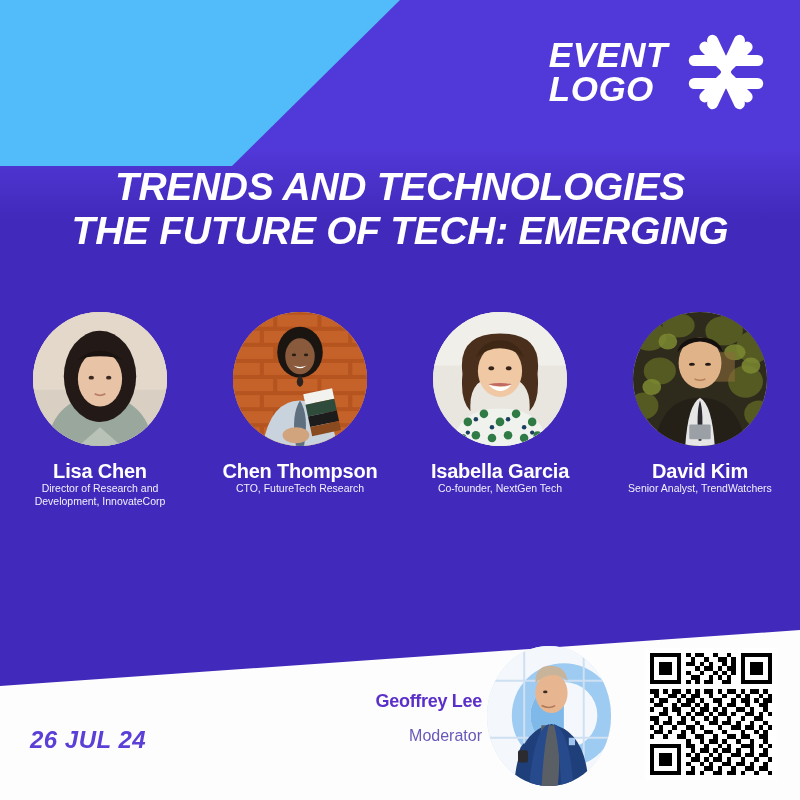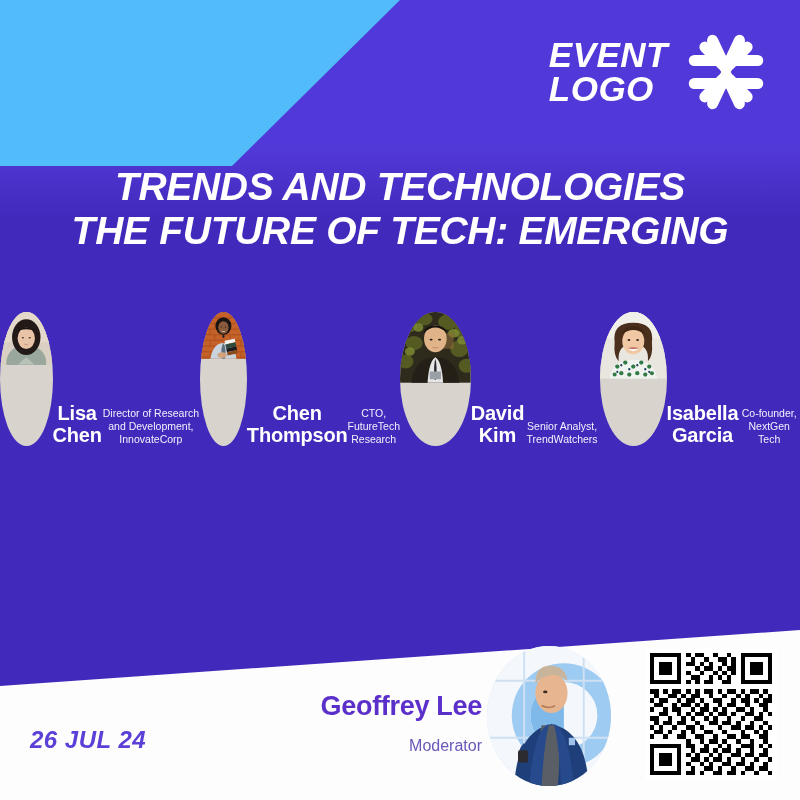--- a/index.html
+++ b/index.html
@@ -25,33 +25,33 @@
   .logo-text div{display:block;}
   .logo-mark{width:96px;height:96px;flex:0 0 96px;}
 
   
   .title{position:absolute;left:40px;top:165px;width:720px;text-align:center;
       color:#FFFFFF;font-weight:bold;font-style:italic;font-size:39px;line-height:1.12;
       letter-spacing:-0.3px;text-transform:uppercase;}
 
   
   .speakers{position:absolute;left:0;top:312px;width:800px;display:flex;}
-  .speaker{width:200px;display:flex;flex-direction:row;align-items:flex-end;}
+  .speaker{width:200px;display:flex;flex-direction:column;align-items:center;}
   .avatar{width:134px;height:134px;border-radius:50%;overflow:hidden;position:relative;
       background:#d8d3cd;}
   .sp-name{margin-top:14px;color:#FFFFFF;font-weight:bold;font-size:20px;line-height:1.1;
       text-align:center;letter-spacing:-0.2px;}
   .sp-role{margin-top:0;color:#F2F0FC;font-size:10.5px;line-height:1.25;text-align:center;
       max-width:165px;}
 
   
   .date{position:absolute;left:30px;top:726px;color:#5B3FD6;font-weight:bold;font-style:italic;
       font-size:24px;letter-spacing:0.5px;}
   .mod-text{position:absolute;left:250px;top:692px;width:232px;text-align:right;}
-  .mod-name{color:#5B2FC9;font-weight:bold;font-size:27px;line-height:1.1;letter-spacing:-0.3px;}
+  .mod-name{color:#5B2FC9;font-weight:bold;font-size:18px;line-height:1.1;letter-spacing:-0.3px;}
   .mod-role{margin-top:15px;color:#6A57B8;font-size:16px;}
   .mod-photo{position:absolute;left:487px;top:646px;width:124px;height:140px;
       border-radius:50%/50%;overflow:hidden;background:#cfe3f7;}
   .qr{position:absolute;left:645px;top:648px;width:132px;height:132px;background:#FFFFFF;}
 
   
   .ph{position:absolute;inset:0;}
 </style>
 </head>
 <body>
@@ -167,56 +167,20 @@
           <ellipse cx="47" cy="92" rx="10" ry="6" fill="#d2a47e"></ellipse>
         </svg>
       </div>
       <div class="sp-name">Chen Thompson</div>
       <div class="sp-role">CTO, FutureTech Research</div>
     </div>
 
     <div class="speaker">
       <div class="avatar">
         <svg class="ph" viewBox="0 0 100 100" preserveAspectRatio="xMidYMid slice">
-          <rect width="100" height="100" fill="#2e2a1c"></rect>
-          <g fill="#555a22">
-            <ellipse cx="12" cy="18" rx="13" ry="11"></ellipse>
-              <ellipse cx="34" cy="10" rx="12" ry="9"></ellipse>
-            <ellipse cx="68" cy="14" rx="14" ry="11"></ellipse>
-              <ellipse cx="90" cy="26" rx="13" ry="12"></ellipse>
-            <ellipse cx="20" cy="44" rx="12" ry="10"></ellipse>
-              <ellipse cx="84" cy="52" rx="13" ry="12"></ellipse>
-            <ellipse cx="8" cy="70" rx="11" ry="10"></ellipse>
-              <ellipse cx="94" cy="76" rx="11" ry="10"></ellipse>
-          </g>
-          <g fill="#7d8a32" opacity="0.85">
-            <ellipse cx="26" cy="22" rx="7" ry="6"></ellipse>
-              <ellipse cx="76" cy="30" rx="8" ry="6"></ellipse>
-            <ellipse cx="14" cy="56" rx="7" ry="6"></ellipse>
-              <ellipse cx="88" cy="40" rx="7" ry="6"></ellipse>
-          </g>
-          <rect x="60" y="30" width="16" height="22" fill="#8a6a3a" opacity="0.6"></rect>
-          <path d="M16 100 q5 -36 34 -36 q29 0 34 36 Z" fill="#242018"></path>
-          <path d="M50 64 q-9 5 -11 36 l22 0 q-2 -31 -11 -36Z" fill="#e6e6e6"></path>
-          <path d="M50 66 q-3 9 -1 30 l2 0 q2 -21 -1 -30Z" fill="#2a2a30"></path>
-          <ellipse cx="50" cy="38" rx="16" ry="19" fill="#e0b389"></ellipse>
-          <path d="M33 30 q17 -16 34 0 q-3 -11 -17 -11 q-14 0 -17 11Z" fill="#14100d"></path>
-          <ellipse cx="44" cy="39" rx="2.2" ry="1.2" fill="#241a13"></ellipse>
-          <ellipse cx="56" cy="39" rx="2.2" ry="1.2" fill="#241a13"></ellipse>
-          <path d="M46 50 q4 2 8 0" stroke="#b5805c" stroke-width="1.1" fill="none"></path>
-          <rect x="42" y="84" width="16" height="11" rx="1" fill="#9aa0a6"></rect>
-        </svg>
-      </div>
-      <div class="sp-name">David Kim</div>
-      <div class="sp-role">Senior Analyst, TrendWatchers</div>
-    </div>
-
-    <div class="speaker">
-      <div class="avatar">
-        <svg class="ph" viewBox="0 0 100 100" preserveAspectRatio="xMidYMid slice">
           <rect width="100" height="100" fill="#e9e6df"></rect>
           <rect x="0" y="0" width="100" height="40" fill="#f1efe9"></rect>
           <path d="M14 100 q4 -28 36 -28 q32 0 36 28 Z" fill="#f0f2ee"></path>
           <g fill="#2f7a45">
             <circle cx="26" cy="82" r="3.2"></circle>
               <circle cx="38" cy="76" r="3.2"></circle>
               <circle cx="50" cy="82" r="3.2"></circle>
             <circle cx="62" cy="76" r="3.2"></circle>
               <circle cx="74" cy="82" r="3.2"></circle>
               <circle cx="32" cy="92" r="3.2"></circle>
@@ -238,20 +202,56 @@
           <ellipse cx="50" cy="44" rx="16.5" ry="19.5" fill="#f0c8a4"></ellipse>
           <path d="M32 34 q18 -14 36 0 q-5 -13 -18 -13 q-13 0 -18 13Z" fill="#3f2716"></path>
           <ellipse cx="43.5" cy="42" rx="2.1" ry="1.5" fill="#35231a"></ellipse>
           <ellipse cx="56.5" cy="42" rx="2.1" ry="1.5" fill="#35231a"></ellipse>
           <path d="M41 54 q9 10 18 0 q-9 4 -18 0Z" fill="#ffffff"></path>
           <path d="M41 54 q9 3 18 0 q-9 -2 -18 0Z" fill="#c06a63"></path>
         </svg>
       </div>
       <div class="sp-name">Isabella Garcia</div>
       <div class="sp-role">Co-founder, NextGen Tech</div>
+    </div>
+
+    <div class="speaker">
+      <div class="avatar">
+        <svg class="ph" viewBox="0 0 100 100" preserveAspectRatio="xMidYMid slice">
+          <rect width="100" height="100" fill="#2e2a1c"></rect>
+          <g fill="#555a22">
+            <ellipse cx="12" cy="18" rx="13" ry="11"></ellipse>
+              <ellipse cx="34" cy="10" rx="12" ry="9"></ellipse>
+            <ellipse cx="68" cy="14" rx="14" ry="11"></ellipse>
+              <ellipse cx="90" cy="26" rx="13" ry="12"></ellipse>
+            <ellipse cx="20" cy="44" rx="12" ry="10"></ellipse>
+              <ellipse cx="84" cy="52" rx="13" ry="12"></ellipse>
+            <ellipse cx="8" cy="70" rx="11" ry="10"></ellipse>
+              <ellipse cx="94" cy="76" rx="11" ry="10"></ellipse>
+          </g>
+          <g fill="#7d8a32" opacity="0.85">
+            <ellipse cx="26" cy="22" rx="7" ry="6"></ellipse>
+              <ellipse cx="76" cy="30" rx="8" ry="6"></ellipse>
+            <ellipse cx="14" cy="56" rx="7" ry="6"></ellipse>
+              <ellipse cx="88" cy="40" rx="7" ry="6"></ellipse>
+          </g>
+          <rect x="60" y="30" width="16" height="22" fill="#8a6a3a" opacity="0.6"></rect>
+          <path d="M16 100 q5 -36 34 -36 q29 0 34 36 Z" fill="#242018"></path>
+          <path d="M50 64 q-9 5 -11 36 l22 0 q-2 -31 -11 -36Z" fill="#e6e6e6"></path>
+          <path d="M50 66 q-3 9 -1 30 l2 0 q2 -21 -1 -30Z" fill="#2a2a30"></path>
+          <ellipse cx="50" cy="38" rx="16" ry="19" fill="#e0b389"></ellipse>
+          <path d="M33 30 q17 -16 34 0 q-3 -11 -17 -11 q-14 0 -17 11Z" fill="#14100d"></path>
+          <ellipse cx="44" cy="39" rx="2.2" ry="1.2" fill="#241a13"></ellipse>
+          <ellipse cx="56" cy="39" rx="2.2" ry="1.2" fill="#241a13"></ellipse>
+          <path d="M46 50 q4 2 8 0" stroke="#b5805c" stroke-width="1.1" fill="none"></path>
+          <rect x="42" y="84" width="16" height="11" rx="1" fill="#9aa0a6"></rect>
+        </svg>
+      </div>
+      <div class="sp-name">David Kim</div>
+      <div class="sp-role">Senior Analyst, TrendWatchers</div>
     </div>
 
   </div>
 
   <div class="date">26 JUL 24</div>
 
   <div class="mod-text">
     <div class="mod-name">Geoffrey Lee</div>
     <div class="mod-role">Moderator</div>
   </div>

